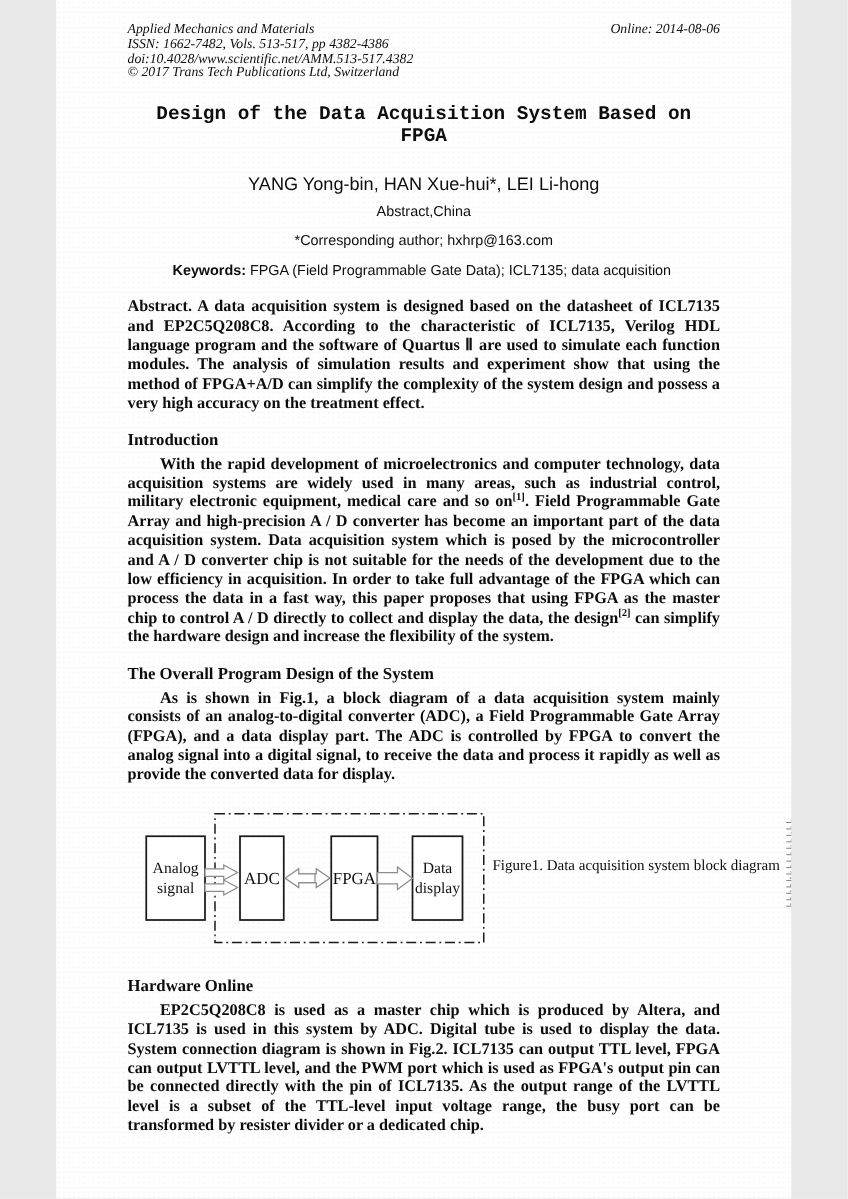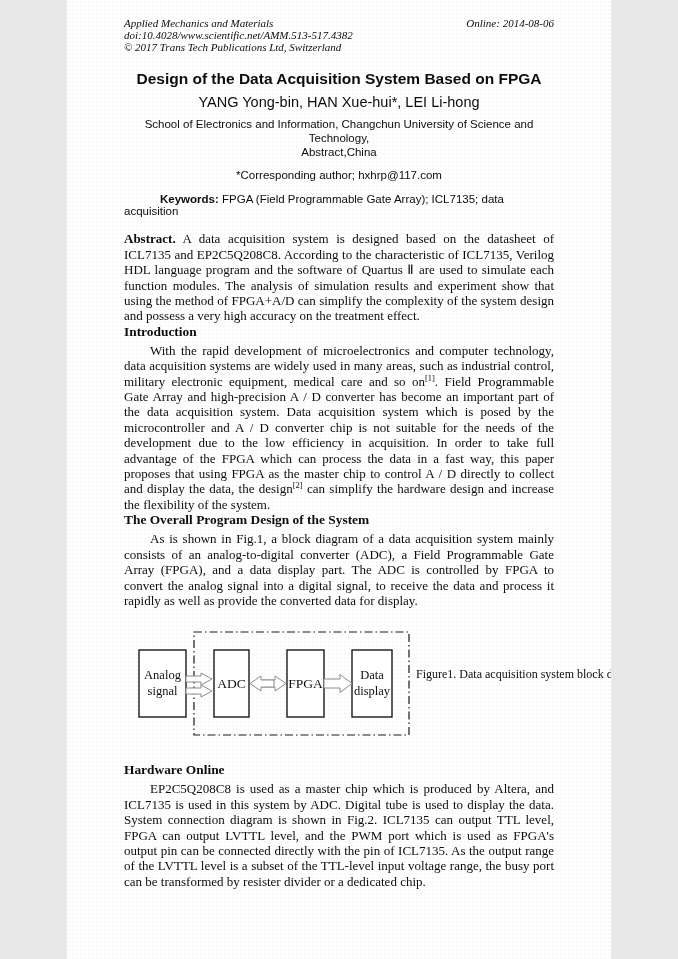--- a/index.html
+++ b/index.html
@@ -1,67 +1,67 @@
 <!DOCTYPE html>
 <html><head>
 <meta charset="utf-8">
 <style>
   html,body{margin:0;padding:0;background:#e8e8e8;}
-  .page{width:544px;height:959px;overflow:hidden;position:relative;margin:0 auto;
+  .page{width:588px;height:959px;overflow:hidden;position:relative;margin:0 auto;
         background:#ffffff;
         background-image:radial-gradient(circle, rgba(130,130,130,0.055) 1px, transparent 1px);
         background-size:4px 4px;
         font-family:"Liberation Serif",serif;color:#0d0d0d;}
   .inner{padding:18px 57px 0 57px;}
   .hdr{display:flex;justify-content:space-between;font-style:italic;font-size:11px;line-height:11.8px;}
   .hdr-left div{white-space:nowrap;}
-  .title{margin-top:17px;text-align:center;font-family:Liberation Sans, sans-serif;font-weight:bold;font-size:15.5px;}
-  .authors{margin-top:6px;text-align:center;font-family:"Liberation Sans",sans-serif;font-size:14.5px;}
+  .title{margin-top:17px;text-align:center;font-family:Liberation Mono, monospace;font-weight:bold;font-size:15.5px;}
+  .authors{margin-top:22px;text-align:center;font-family:"Liberation Sans",sans-serif;font-size:14.5px;}
   .affil{margin-top:7px;text-align:center;font-family:"Liberation Sans",sans-serif;font-size:11.5px;line-height:14px;}
   .corr{margin-top:10px;text-align:center;font-family:"Liberation Sans",sans-serif;font-size:11.5px;}
   .keywords{margin-top:12px;font-family:"Liberation Sans",sans-serif;font-size:11.5px;}
   .keywords b{font-weight:bold;margin-left:36px;}
-  p{margin:0;}
+  p{margin:0;font-weight:bold;}
   .para{font-size:13px;line-height:15.4px;text-align:justify;}
   .abstract{margin-top:14px;}
-  .h2{font-size:13.4px;font-weight:bold;font-family:"Liberation Serif",serif;}
+  .h2{margin-top:14px;font-size:13.4px;font-weight:bold;font-family:"Liberation Serif",serif;}
   .hw{margin-top:24px;}
   .mt3{margin-top:3px;}
   .indent{text-indent:26px;}
   sup{font-size:8.5px;vertical-align:super;line-height:0;}
   .figures{margin-top:2px;width:617px;display:flex;justify-content:space-between;align-items:flex-end;}
   .fig{display:flex;flex-direction:row;align-items:center;}
   .figcap{font-size:12px;margin-top:0;text-align:center;white-space:nowrap;}
   .fig svg text{font-family:"Liberation Sans",sans-serif;}
   .fig svg text.f1t{font-family:"Liberation Serif",serif;fill:#111;}
 </style>
 </head>
 <body>
 
 <div class="page">
   <div class="inner">
 
     <div class="hdr">
       <div class="hdr-left">
         <div>Applied Mechanics and Materials</div>
+        <div>ISSN: 1662-7482, Vols. 513-517, pp 4382-4386</div>
         <div>doi:10.4028/www.scientific.net/AMM.513-517.4382</div>
         <div>© 2017 Trans Tech Publications Ltd, Switzerland</div>
       </div>
       <div class="hdr-right">Online: 2014-08-06</div>
     </div>
 
     <div class="title">Design of the Data Acquisition System Based on FPGA</div>
     <div class="authors">YANG Yong-bin, HAN Xue-hui*, LEI Li-hong</div>
     <div class="affil">
-      <div>School of Electronics and Information, Changchun University of Science and Technology,</div>
       <div>Abstract,China</div>
     </div>
-    <div class="corr">*Corresponding author; hxhrp@117.com</div>
-
-    <div class="keywords"><b>Keywords:</b><span>  FPGA (Field Programmable Gate Array); ICL7135; data acquisition</span></div>
+    <div class="corr">*Corresponding author; hxhrp@163.com</div>
+
+    <div class="keywords"><b>Keywords:</b><span>  FPGA (Field Programmable Gate Data); ICL7135; data acquisition</span></div>
 
     <p class="para abstract"><b>Abstract.</b><span> A data acquisition system is designed based on the datasheet of ICL7135 and EP2C5Q208C8. According to the characteristic of ICL7135, Verilog HDL language program and the software of Quartus Ⅱ are used to simulate each function modules. The analysis of simulation results and experiment show that using the method of FPGA+A/D can simplify the complexity of the system design and possess a very high accuracy on the treatment effect.</span></p>
 
     <div class="h2">Introduction</div>
     <p class="para indent mt3"><span>With the rapid development of microelectronics and computer technology, data acquisition systems are widely used in many areas, such as industrial control, military electronic equipment, medical care and so on</span><sup>[1]</sup><span>. Field Programmable Gate Array and high-precision A / D converter has become an important part of the data acquisition system. Data acquisition system which is posed by the microcontroller and A / D converter chip is not suitable for the needs of the development due to the low efficiency in acquisition. In order to take full advantage of the FPGA which can process the data in a fast way, this paper proposes that using FPGA as the master chip to control A / D directly to collect and display the data, the design</span><sup>[2]</sup><span> can simplify the hardware design and increase the flexibility of the system.</span></p>
 
     <div class="h2">The Overall Program Design of the System</div>
     <p class="para indent mt3">As is shown in Fig.1, a block diagram of a data acquisition system mainly consists of an analog-to-digital converter (ADC), a Field Programmable Gate Array (FPGA), and a data display part. The ADC is controlled by FPGA to convert the analog signal into a digital signal, to receive the data and process it rapidly as well as provide the converted data for display.</p>
 
     <div class="figures">

